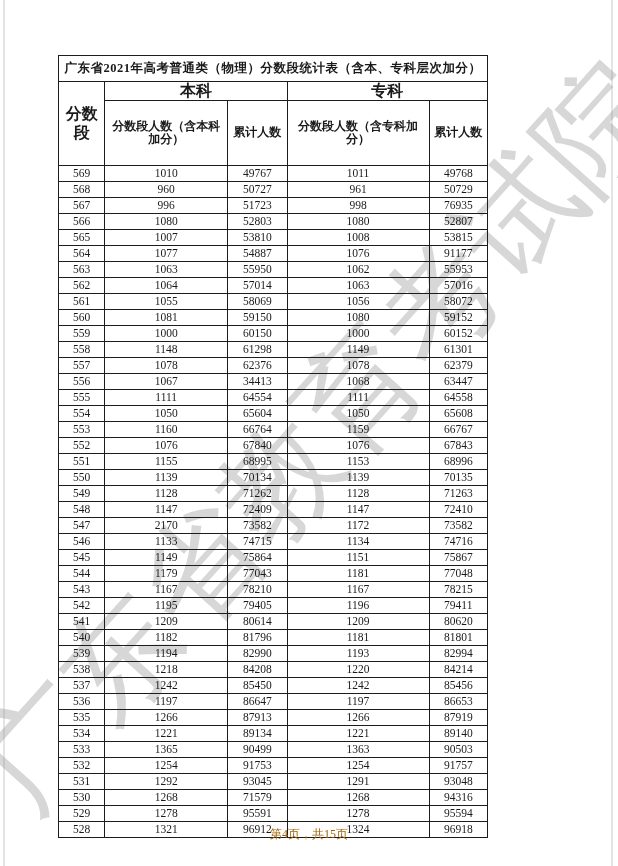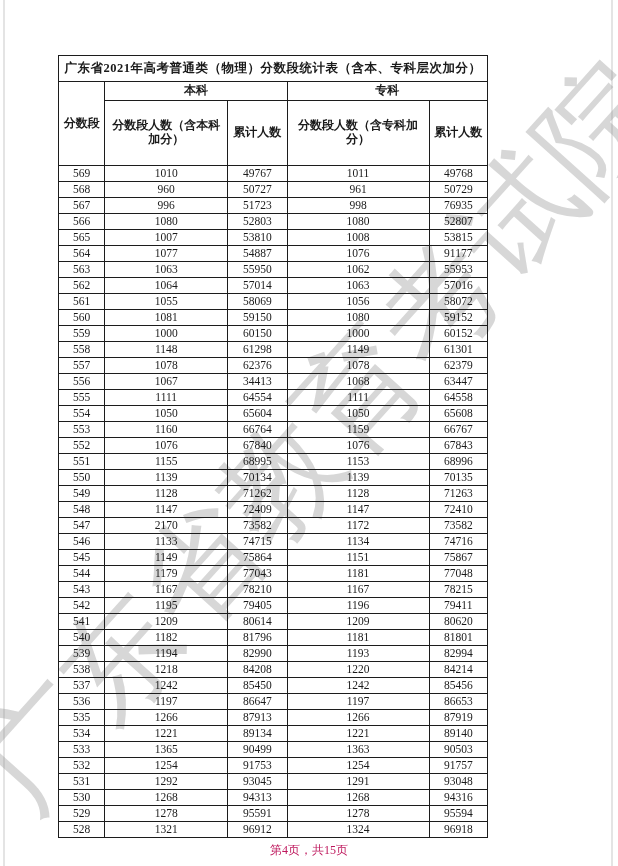--- a/index.html
+++ b/index.html
@@ -25,28 +25,28 @@
   table.score-table td,table.score-table th{
     border:1px solid #1c1c1c;padding:0;background:transparent;
     font-weight:normal;line-height:1.15;
   }
   .col-band{width:46px;}
   .col-bk-cnt{width:122px;}
   .col-bk-cum{width:59px;}
   .col-zk-cnt{width:141px;}
   .col-zk-cum{width:58px;}
   tr.title-row td{height:25px;font-size:12.5px;font-weight:bold;letter-spacing:0.5px;}
-  tr.group-row th{height:18px;font-size:12px;font-weight:bold;}
+  tr.group-row th{height:18px;font-size:16px;font-weight:bold;}
   tr.colhead-row th{height:32px;font-size:12px;font-weight:bold;padding:16px 4px;}
   tr.data-row td{height:15px;}
   .table-stub{position:absolute;left:58px;top:776px;width:430px;height:7px;z-index:1;}
   .table-stub .vline{position:absolute;top:0;bottom:0;width:1px;background:#1c1c1c;}
   .footer{
     position:absolute;left:0;right:0;top:826px;text-align:center;
-    font-size:12px;color:#be185d;z-index:1;margin-top:16px;
+    font-size:12px;color:#a16207;z-index:1;
   }
 </style>
 </head>
 <body>
 
 <div class="page-edge left"></div>
 <div class="page-edge right"></div>
 
 <div class="watermark">广东省教育考试院</div>
 
@@ -344,21 +344,21 @@
       <tr class="data-row">
         <td>531</td>
         <td>1292</td>
         <td>93045</td>
         <td>1291</td>
         <td>93048</td>
       </tr>
       <tr class="data-row">
         <td>530</td>
         <td>1268</td>
-        <td>94313</td>
+        <td>71579</td>
         <td>1268</td>
         <td>94316</td>
       </tr>
       <tr class="data-row">
         <td>529</td>
         <td>1278</td>
         <td>95591</td>
         <td>1278</td>
         <td>95594</td>
       </tr>

